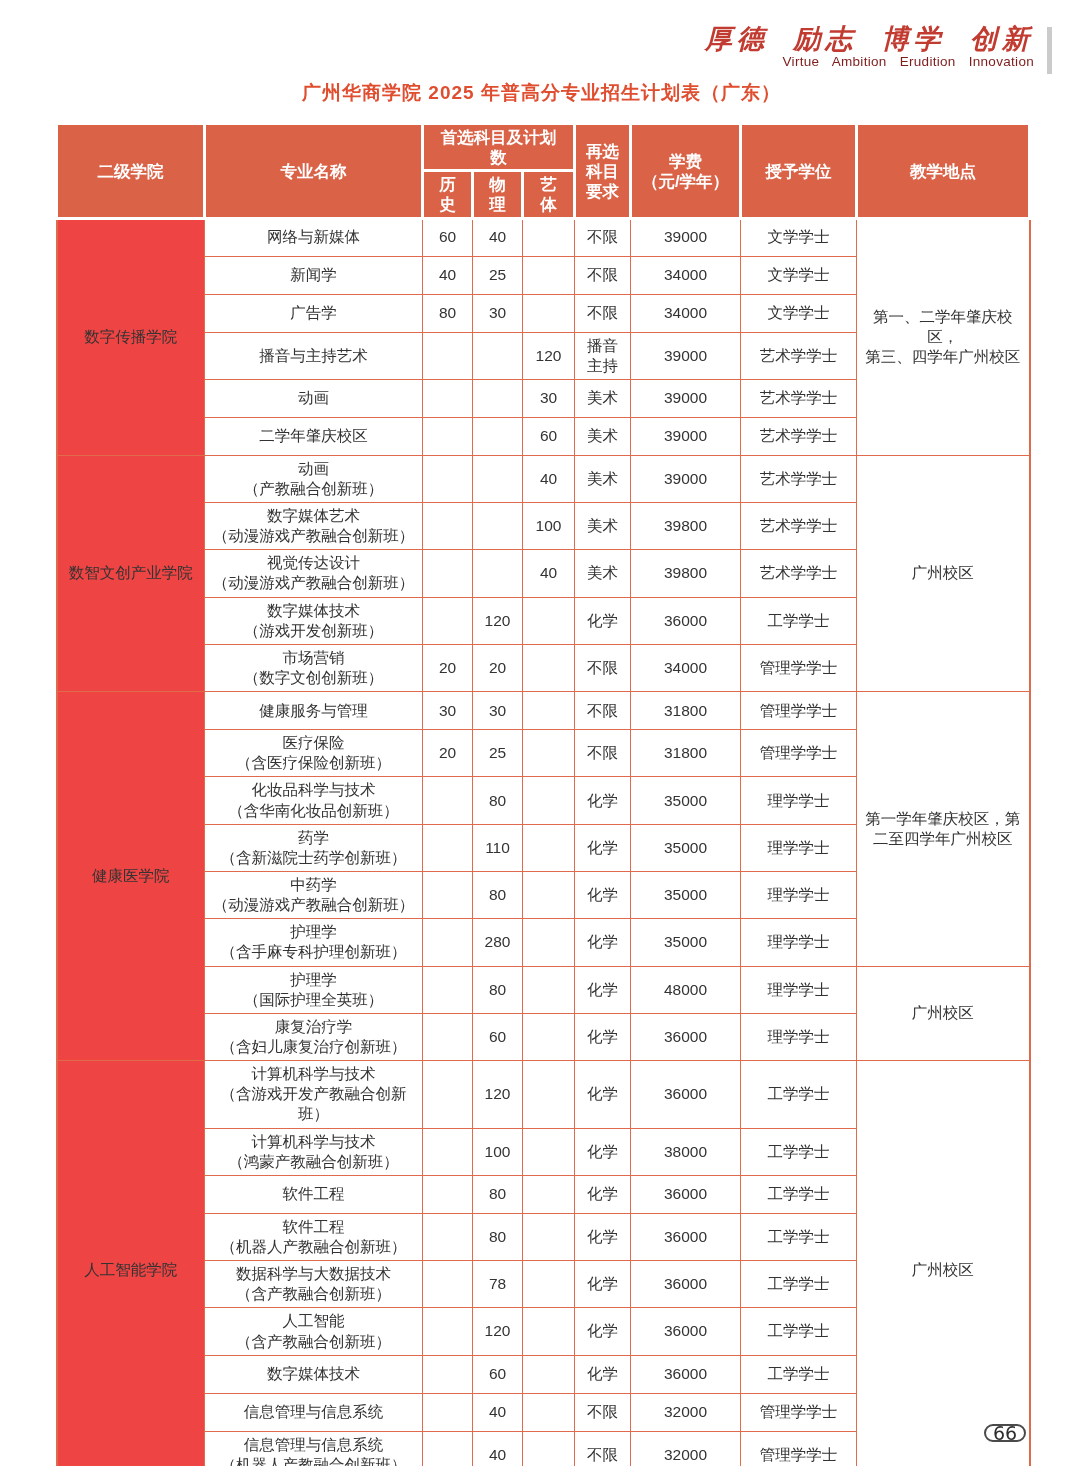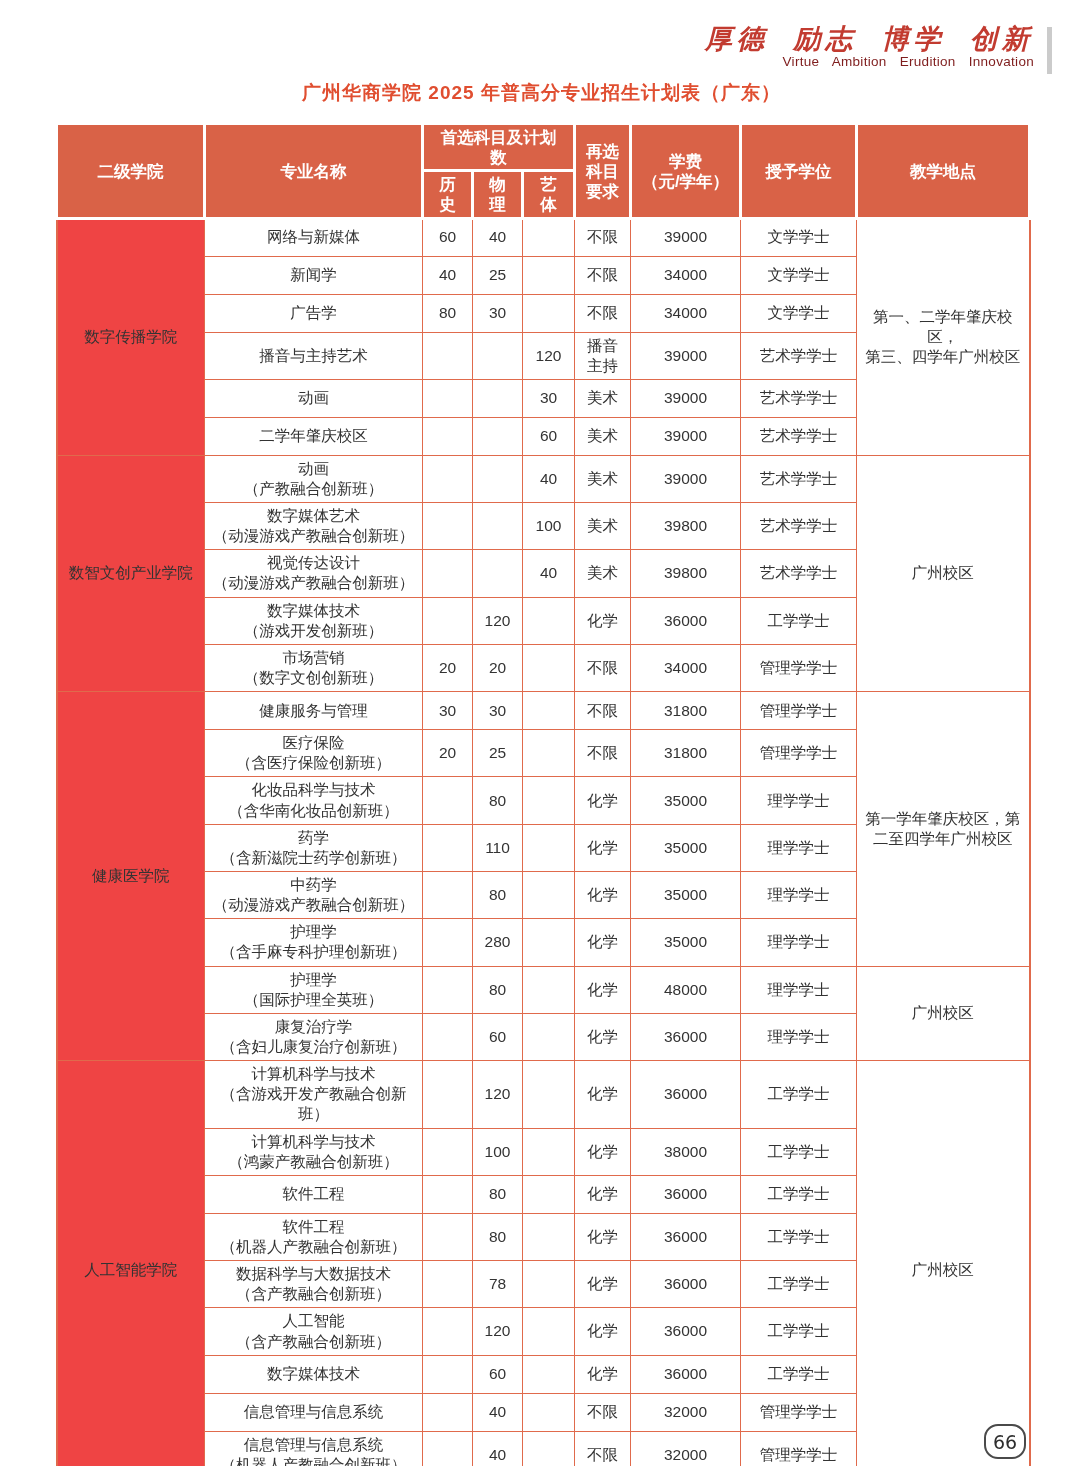--- a/index.html
+++ b/index.html
@@ -69,21 +69,21 @@
   }
   td.college-cell {
     background: #ef4444;
     font-size: 16px;
   }
   td.location-cell { padding: 3px 7px; margin-left: 20px; }
 
   
   .page-number {
     position: absolute; top: 1424px; left: 984px;
-    width: 42px; height: 35px;
+    width: 42px; height: 18px;
     border: 2px solid #4a4a4a; border-radius: 14px;
     display: flex; align-items: center; justify-content: center;
     font-size: 19px; color: #2e2e2e;
     font-family: "DejaVu Sans", sans-serif;
   }
 </style>
 </head>
 <body>
 
 <div class="page">

